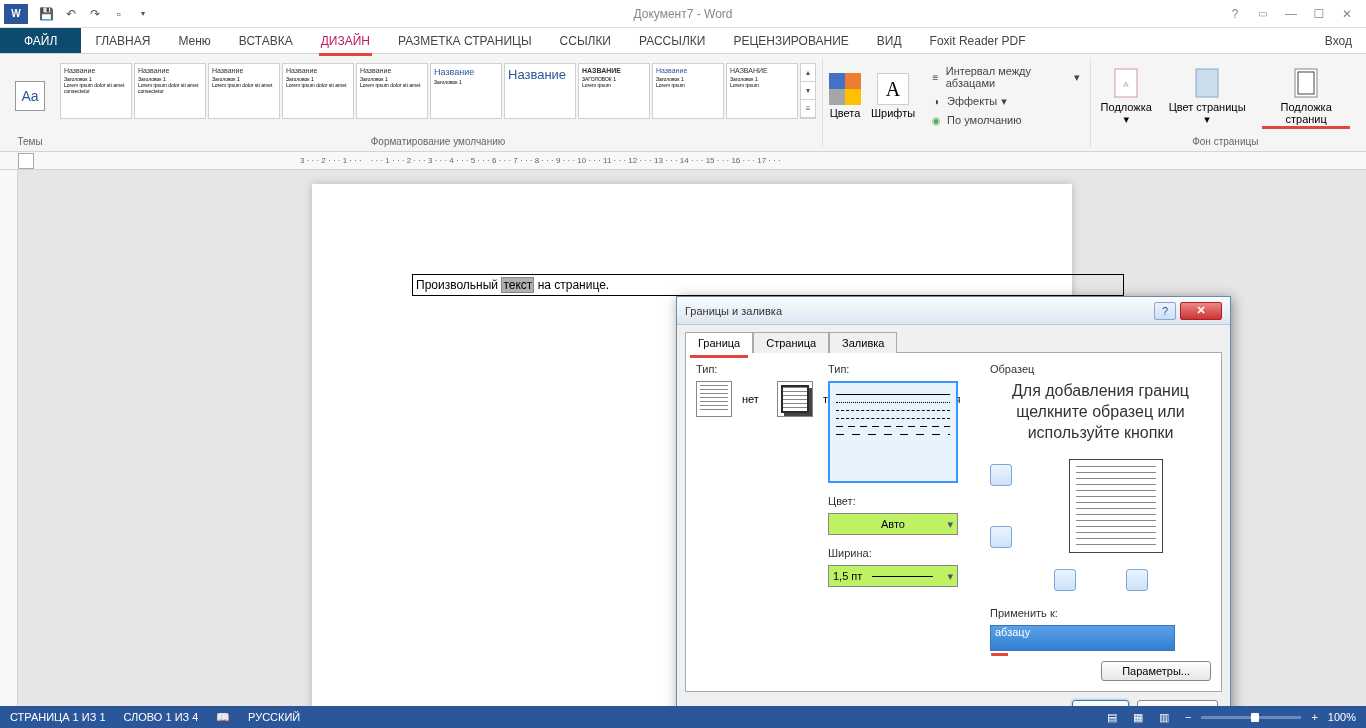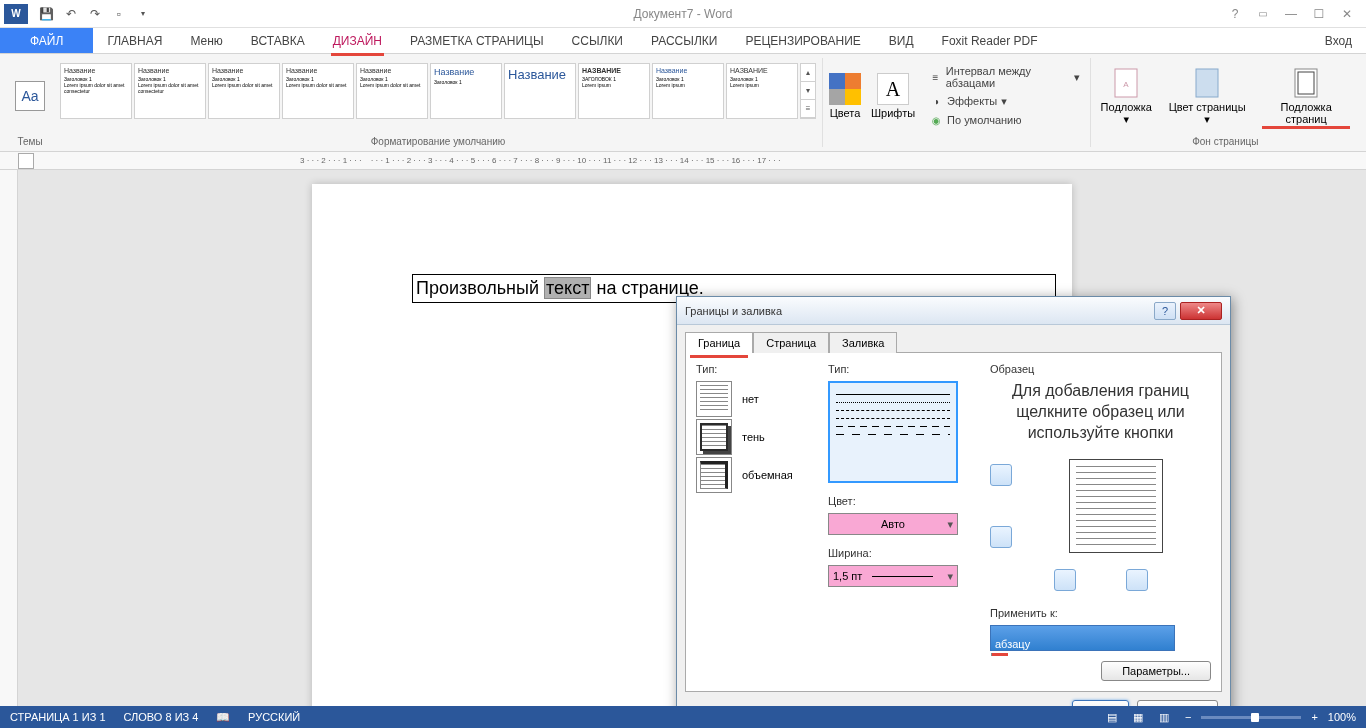--- a/index.html
+++ b/index.html
@@ -5,21 +5,21 @@
 *{box-sizing:border-box;margin:0;padding:0;font-family:"Segoe UI",Tahoma,sans-serif}
 body{background:#fff;width:1366px;height:728px;overflow:hidden;position:relative;font-size:12px}
 .titlebar{height:28px;background:#fff;display:flex;align-items:center;border-bottom:1px solid #e0e0e0;position:relative}
 .win-icon{width:24px;height:20px;background:#2b579a;margin-left:4px;display:flex;align-items:center;justify-content:center;color:#fff;font-size:10px;font-weight:bold}
 .qat{display:flex;gap:2px;margin-left:8px;align-items:center}
 .qat-btn{width:22px;height:22px;display:flex;align-items:center;justify-content:center;color:#555;cursor:pointer}
 .title-center{position:absolute;left:50%;transform:translateX(-50%);color:#888;font-size:12px}
 .win-controls{position:absolute;right:0;display:flex;gap:2px;align-items:center;padding-right:6px}
 .win-btn{width:26px;height:20px;display:flex;align-items:center;justify-content:center;color:#888;cursor:pointer}
 .tabbar{height:26px;background:#fff;display:flex;align-items:stretch;border-bottom:1px solid #d4d4d4}
-.file-tab{background:#3b82f6;color:#fff;padding:0 30px;display:flex;align-items:center;font-size:12px;cursor:pointer}
+.file-tab{background:#0c4a6e;color:#fff;padding:0 24px;display:flex;align-items:center;font-size:12px;cursor:pointer}
 .tab{padding:0 14px;display:flex;align-items:center;color:#444;cursor:pointer;font-size:12px;position:relative}
 .tab.active{color:#be185d}
 .tab.active::after{content:"";position:absolute;bottom:-3px;left:12px;right:12px;height:3px;background:#e4463b}
 .signin{margin-left:auto;padding:0 14px;display:flex;align-items:center;color:#444;font-size:12px}
 .ribbon{height:98px;background:#f5f5f5;border-bottom:1px solid #d4d4d4;display:flex;padding:4px 6px}
 .rgroup{display:flex;flex-direction:column;align-items:center;padding:0 6px;border-right:1px solid #e0e0e0}
 .rgroup:last-child{border-right:none}
 .rgroup-body{flex:1;display:flex;align-items:center;gap:4px}
 .rgroup-label{font-size:10px;color:#666;padding-top:2px}
 .themes-icon{width:36px;height:44px;display:flex;flex-direction:column;align-items:center;justify-content:center;cursor:pointer}
@@ -44,63 +44,63 @@
 .big-btn-label{font-size:11px;text-align:center;line-height:1.1}
 .underline-red{position:relative}
 .underline-red::after{content:"";position:absolute;bottom:-4px;left:0;right:0;height:3px;background:#e4463b}
 .ruler-h{height:18px;background:#f8f8f8;border-bottom:1px solid #d4d4d4;display:flex;align-items:center;position:relative;overflow:hidden;font-size:8px;color:#666}
 .ruler-h::before{content:"";position:absolute;left:18px;width:14px;height:14px;border:1px solid #aaa;background:#fff}
 .ruler-marks{position:absolute;left:300px;right:0;top:0;bottom:0;display:flex;align-items:center}
 .doc-area{position:relative;height:560px;background:#e6e6e6;display:flex}
 .ruler-v{width:18px;background:#f8f8f8;border-right:1px solid #d4d4d4}
 .page-wrapper{flex:1;overflow:auto;display:flex;justify-content:center;padding-top:14px}
 .page{width:760px;min-height:900px;background:#fff;box-shadow:0 0 8px rgba(0,0,0,0.2);padding:90px 100px;position:relative}
-.textframe{border:1.5px solid #000;padding:3px;width:644px;font-size:18px}
+.textframe{border:1.5px solid #000;padding:3px;width:712px;font-size:12px}
 .textframe .sel{background:#b0b0b0;border:1px solid #888;padding:0 1px}
 .statusbar{position:absolute;bottom:0;left:0;right:0;height:22px;background:#2b579a;color:#fff;display:flex;align-items:center;font-size:11px;padding:0 10px;gap:18px}
 .statusbar .right{margin-left:auto;display:flex;align-items:center;gap:10px}
 .zoom-slider{width:100px;height:3px;background:#6b8bbf;position:relative}
 .zoom-slider::after{content:"";position:absolute;left:50%;top:-3px;width:8px;height:9px;background:#fff;border-radius:1px}
 
 .dialog{position:absolute;left:676px;top:296px;width:555px;height:436px;background:#f0f0f0;border:1px solid #6b8ba8;box-shadow:2px 2px 12px rgba(0,0,0,0.4);font-size:11px}
 .dlg-title{height:28px;background:linear-gradient(#fafcfe,#dce6f2);display:flex;align-items:center;padding:0 8px;color:#333;border-bottom:1px solid #b8c8d8}
 .dlg-title .tbtns{margin-left:auto;display:flex;gap:4px}
 .dlg-help{width:22px;height:18px;background:linear-gradient(#eaf2fc,#cfe0f4);border:1px solid #8aa8c8;border-radius:2px;display:flex;align-items:center;justify-content:center;font-size:11px;color:#2b579a;cursor:pointer}
 .dlg-close{width:42px;height:18px;background:linear-gradient(#e88,#c33);border:1px solid #a22;border-radius:2px;display:flex;align-items:center;justify-content:center;color:#fff;font-weight:bold;cursor:pointer;font-size:11px}
 .dlg-tabs{display:flex;padding:6px 8px 0 8px;gap:0}
 .dlg-tab{padding:4px 12px;border:1px solid #aaa;background:#f0f0f0;border-bottom:none;cursor:pointer;position:relative;top:1px}
 .dlg-tab.active{background:#fff;z-index:2}
 .dlg-tab.active::after{content:"";position:absolute;bottom:-5px;left:4px;right:4px;height:3px;background:#e4463b}
 .dlg-body{margin:0 8px;background:#fff;border:1px solid #aaa;height:340px;display:flex;padding:10px;gap:12px}
 .col{display:flex;flex-direction:column}
 .col-label{color:#333;margin-bottom:6px}
-.type-list{display:flex;flex-direction:column;gap:2px}
+.type-list{display:flex;flex-direction:row;gap:18px}
 .type-item{display:flex;align-items:center;gap:10px;cursor:pointer}
 .type-icon{width:36px;height:36px;border:1px solid #888;background:#fff;display:flex;align-items:center;justify-content:center;padding:3px}
 .type-icon.sel{border:2px solid #f0a030;outline:1px solid #2b579a}
 .type-icon-inner{width:100%;height:100%;border:2px solid #2b2b2b;background:repeating-linear-gradient(to bottom,#888 0,#888 1px,transparent 1px,transparent 4px)}
 .ti-none{background:repeating-linear-gradient(to bottom,#888 0,#888 1px,transparent 1px,transparent 4px);border:none}
 .ti-shadow{box-shadow:3px 3px 0 #444}
 .ti-3d{border-width:3px 3px 1px 1px;border-color:#222 #222 #888 #888}
 .ti-other{border:2px solid transparent;background:repeating-linear-gradient(to bottom,#888 0,#888 1px,transparent 1px,transparent 4px);position:relative}
 .ti-other::before{content:"";position:absolute;inset:-2px;border:1px dashed #555}
 .style-box{width:130px;height:102px;border:1px solid #888;background:#fff;overflow-y:auto;padding:4px}
 .style-box.sel{border:2px solid #3399ff;background:#e8f2fc}
 .sl1{border-top:1.5px solid #000;margin:7px 2px}
 .sl2{border-top:1px dotted #000;margin:7px 2px}
 .sl3{border-top:1.5px dashed #000;margin:7px 2px}
 .sl4{height:1px;background-image:linear-gradient(to right,#000 60%,transparent 40%);background-size:12px 1px;margin:7px 2px}
 .sl5{height:1px;background-image:linear-gradient(to right,#000 50%,transparent 50%);background-size:16px 1px;margin:7px 2px}
-.combo{width:130px;height:22px;border:1px solid #888;background:#f9a8d4;display:flex;align-items:center;padding:0 4px;cursor:pointer;position:relative}
+.combo{width:130px;height:22px;border:1px solid #888;background:#bef264;display:flex;align-items:center;padding:0 4px;cursor:pointer;position:relative}
 .combo::after{content:"▾";position:absolute;right:4px;color:#555}
 .sample-text{text-align:center;font-size:16px;color:#333;line-height:1.3;padding:0 10px}
 .sample-preview{width:94px;height:94px;border:1px solid #444;margin:16px auto;background:repeating-linear-gradient(to bottom,#888 0,#888 1px,transparent 1px,transparent 6px);background-clip:content-box;padding:6px}
 .edge-row{display:flex;gap:50px;justify-content:center}
 .edge-btn{width:22px;height:22px;background:linear-gradient(#eaf4ff,#cde2f8);border:1px solid #7aa8d8;border-radius:3px;cursor:pointer}
-.apply-combo{height:37px;border:1px solid #3b73b9;background:linear-gradient(#5ca0e8,#3080d0);color:#fff;padding:0 4px;display:flex;align-items:flex-end;position:relative;cursor:pointer;width:185px}
+.apply-combo{height:37px;border:1px solid #3b73b9;background:linear-gradient(#5ca0e8,#3080d0);color:#fff;padding:0 4px;display:flex;align-items:flex-start;position:relative;cursor:pointer;width:185px}
 .apply-combo::after{content:"▾";position:absolute;right:3px;background:#fff;color:#333;width:16px;text-align:center;border-left:1px solid #888}
 .udl{position:relative}
 .udl::after{content:"";position:absolute;bottom:-6px;left:0;right:10px;height:3px;background:#e4463b}
 .dlg-footer{display:flex;justify-content:flex-end;gap:8px;padding:8px 12px}
 .dlg-btn{padding:3px 20px;border:1px solid #888;background:linear-gradient(#fefefe,#e6e6e6);border-radius:3px;cursor:pointer;font-size:11px}
 .dlg-btn.primary{border:1px solid #3b73b9;box-shadow:0 0 3px #6aa8e8}
 .sb-icon{width:16px;height:12px;display:inline-block}
 </style>
 </head>
 <body>
@@ -322,21 +322,21 @@
     </div>
   </div>
   <div class="dlg-footer">
     <button class="dlg-btn primary">ОК</button>
     <button class="dlg-btn">Отмена</button>
   </div>
 </div>
 
 <div class="statusbar">
   <span>СТРАНИЦА 1 ИЗ 1</span>
-  <span>СЛОВО 8 ИЗ 4</span>
+  <span>СЛОВО 1 ИЗ 4</span>
   <span>📖</span>
   <span>РУССКИЙ</span>
   <div class="right">
     <span class="sb-icon">▤</span>
     <span class="sb-icon">▦</span>
     <span class="sb-icon">▥</span>
     <span>−</span>
     <div class="zoom-slider"></div>
     <span>+</span>
     <span>100%</span>

